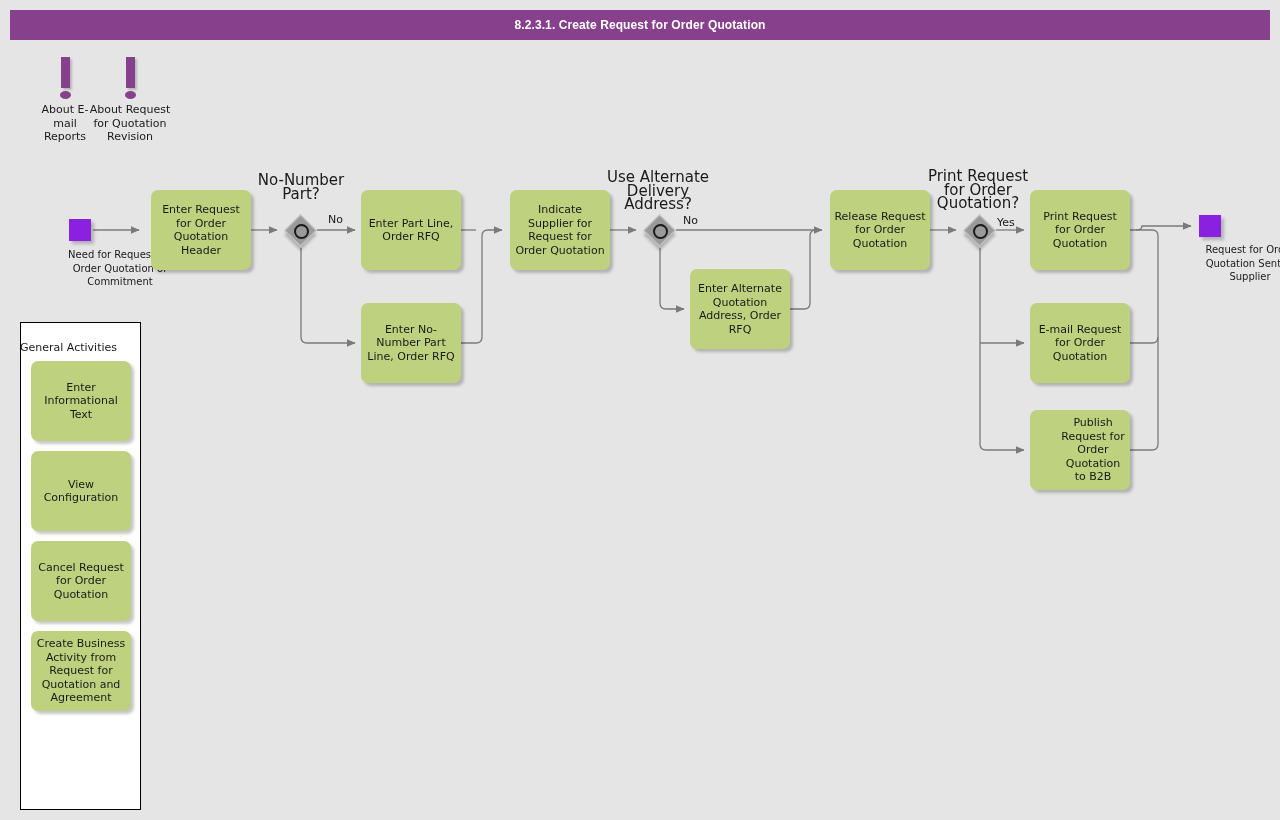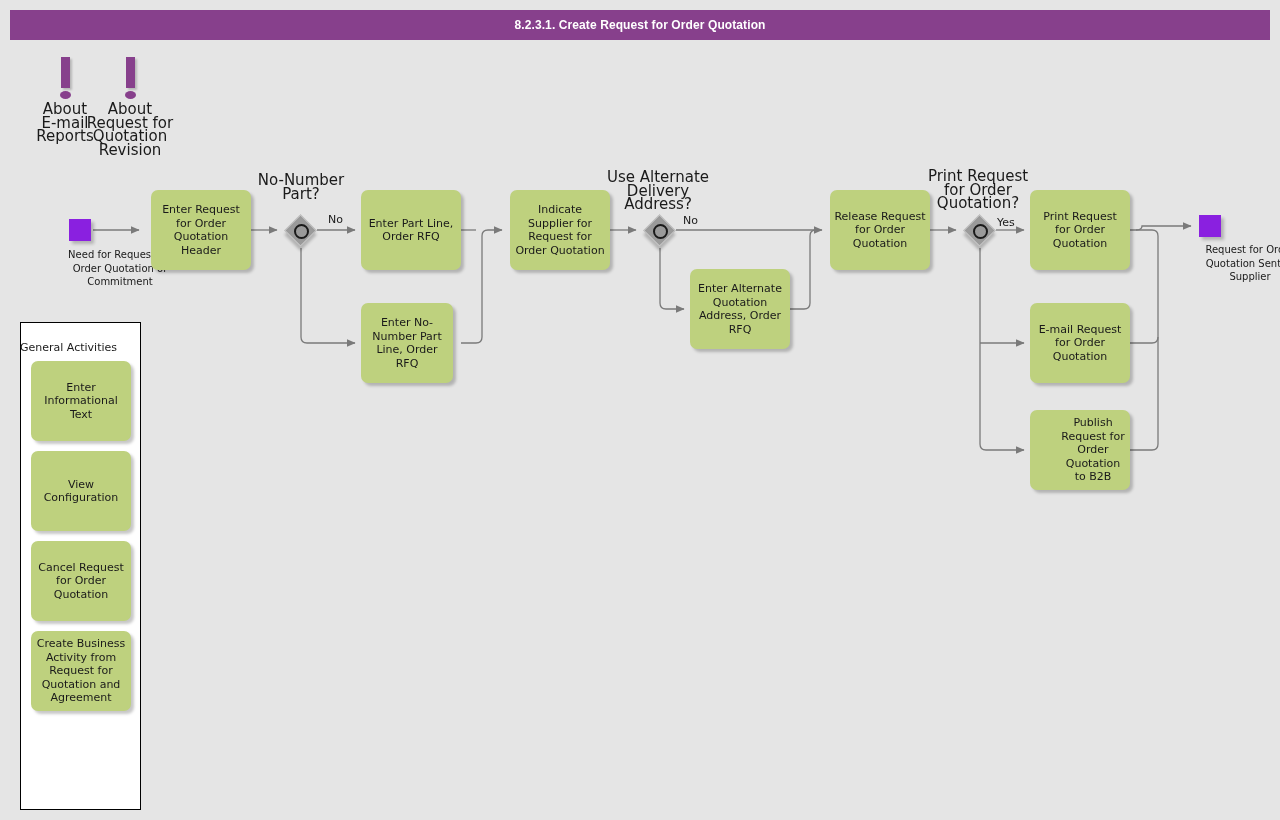--- a/index.html
+++ b/index.html
@@ -136,21 +136,21 @@
     border-radius: 50%;
     background: #87408c;
   }
   .annot .annot-text {
     position: absolute;
     top: 46px;
     left: 50%;
     transform: translateX(-50%);
     width: 100px;
     text-align: center;
-    font-size: 15px;
+    font-size: 11px;
     line-height: 13.5px;
     color: #1a1a1a;
     font-family: "DejaVu Sans", sans-serif;
   }
 
   
   .panel {
     position: absolute;
     left: 20px;
     top: 322px;
@@ -266,21 +266,21 @@
 
   <div class="gateway" style="left:965px; top:216px;">
     <div class="diamond"></div>
     <div class="ring"></div>
   </div>
   <div class="gw-label" style="left:918px; top:170px; width:120px;">Print Request for Order Quotation?</div>
   <div class="flow-label" style="left:997px; top:216px;">Yes</div>
 
   <div class="task" style="left:151px; top:190px; width:100px; height:80px;">Enter Request for Order Quotation Header</div>
   <div class="task" style="left:361px; top:190px; width:100px; height:80px;">Enter Part Line, Order RFQ</div>
-  <div class="task" style="left:361px; top:303px; width:92px; height:80px;">Enter No-Number Part Line, Order RFQ</div>
+  <div class="task" style="left:361px; top:303px; width:100px; height:80px;">Enter No-Number Part Line, Order RFQ</div>
   <div class="task" style="left:510px; top:190px; width:100px; height:80px;">Indicate Supplier for Request for Order Quotation</div>
   <div class="task" style="left:690px; top:269px; width:100px; height:80px;">Enter Alternate Quotation Address, Order RFQ</div>
   <div class="task" style="left:830px; top:190px; width:100px; height:80px;">Release Request for Order Quotation</div>
   <div class="task" style="left:1030px; top:190px; width:100px; height:80px;">Print Request for Order Quotation</div>
   <div class="task" style="left:1030px; top:303px; width:100px; height:80px;">E-mail Request for Order Quotation</div>
   <div class="task" style="left:1030px; top:410px; width:100px; height:80px;padding-left:30px;">Publish Request for Order Quotation to B2B</div>
 
   <div class="panel"></div>
   <div class="panel-title" style="left:20px; top:341px;">General Activities</div>
 

